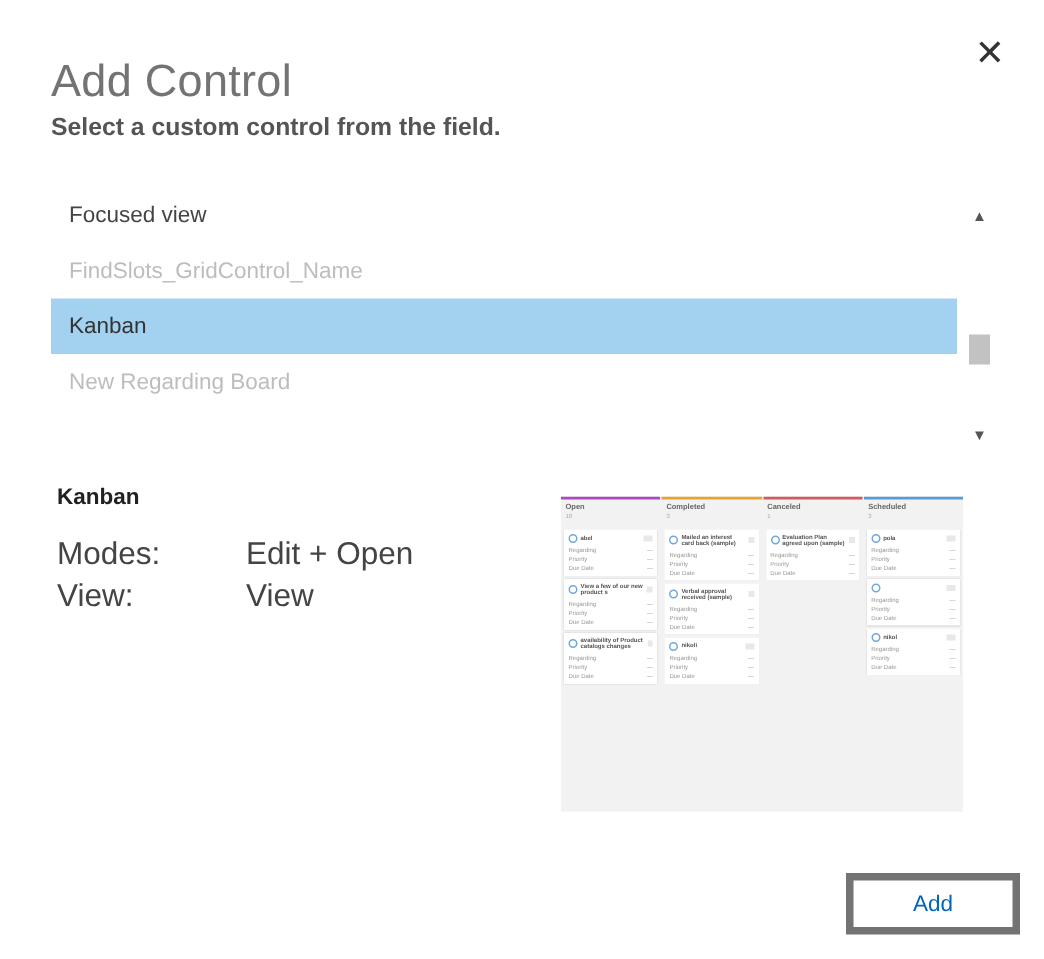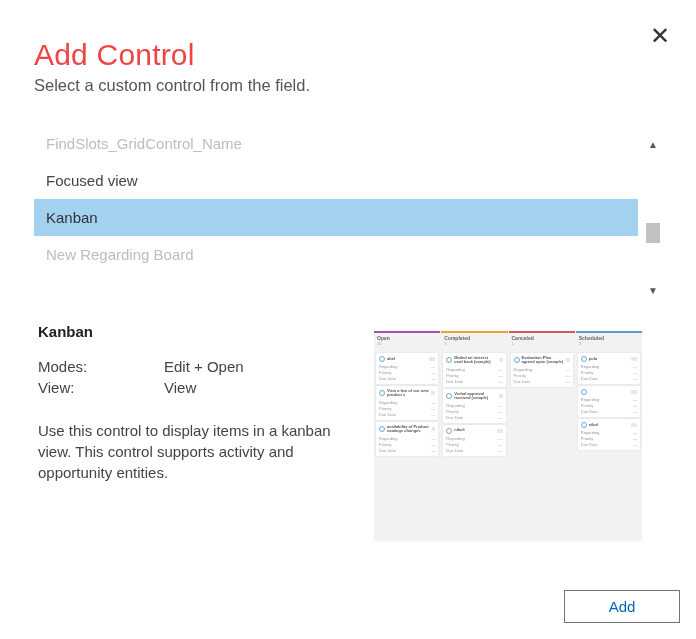--- a/index.html
+++ b/index.html
@@ -24,30 +24,30 @@
       cursor: pointer;
       line-height: 1;
       background: none;
       border: none;
       padding: 0;
     }
     .header {
       padding: 38px 34px 10px 34px;
     }
     .title {
-      color: #ef4444;
+      color: #737373;
       font-size: 30px;
       font-weight: 400;
       letter-spacing: 0.2px;
       margin-bottom: 4px;
     }
     .subtitle {
       color: #555;
       font-size: 16.5px;
-      font-weight: 400;
+      font-weight: 700;
     }
     .list-wrap {
       position: relative;
       margin: 30px 34px 0 34px;
       height: 170px;
     }
     .list {
       position: absolute;
       left: 0;
       top: 0;
@@ -112,21 +112,21 @@
     }
     .details-title {
       font-weight: 700;
       font-size: 15px;
       color: #222;
       margin: 0 0 18px 4px;
     }
     .kv {
       display: flex;
       margin: 4px 0 4px 4px;
-      font-size: 15px;
+      font-size: 21px;
       color: #444;
     }
     .kv .k { width: 126px; }
     .desc {
       margin: 24px 0 0 4px;
       font-size: 15px;
       color: #444;
       line-height: 1.4;
     }
 
@@ -179,21 +179,21 @@
     .card-row { display: flex; justify-content: space-between; margin-top: 1px; }
     .card-row .l { font-size: 4px; color: #999; }
     .card-row .r { font-size: 4px; color: #999; }
 
     .footer {
       position: absolute;
       right: 16px;
       bottom: 16px;
     }
     .add-btn {
-      border: 1px solid #737373;
+      border: 5px solid #737373;
       background: #fff;
       color: #0066b8;
       font-size: 15px;
       padding: 7px 0;
       width: 116px;
       cursor: pointer;
       font-family: inherit;
     }
   </style>
 </head>
@@ -202,22 +202,22 @@
 <button class="close-btn">✕</button>
 
 <div class="header">
   <h1 class="title">Add Control</h1>
   <div class="subtitle">Select a custom control from the field.</div>
 </div>
 
 <div class="list-wrap">
   <div class="list">
     <div class="list-inner" id="list-inner">
+        <div class="list-item">Focused view</div>
         <div class="list-item dim">FindSlots_GridControl_Name</div>
-        <div class="list-item">Focused view</div>
         <div class="list-item selected">Kanban</div>
         <div class="list-item dim">New Regarding Board</div>
       </div>
   </div>
   <div class="scroll">
     <div class="scroll-btn up">▲</div>
     <div class="scroll-thumb"></div>
     <div class="scroll-btn down">▼</div>
   </div>
 </div>
@@ -226,21 +226,20 @@
   <div class="details-left">
     <div class="details-title">Kanban</div>
     <div class="kv">
       <div class="k">Modes:</div>
       <div class="v">Edit + Open</div>
     </div>
     <div class="kv">
       <div class="k">View:</div>
       <div class="v">View</div>
     </div>
-    <div class="desc">Use this control to display items in a kanban view. This control supports activity and opportunity entities.</div>
   </div>
 
   <div class="preview" id="preview">
       <div class="col c1">
         <div class="col-head">
           <div class="col-name">Open</div>
           <div class="col-sub">10</div>
         </div>
         <div class="card">
           <div class="card-top">

